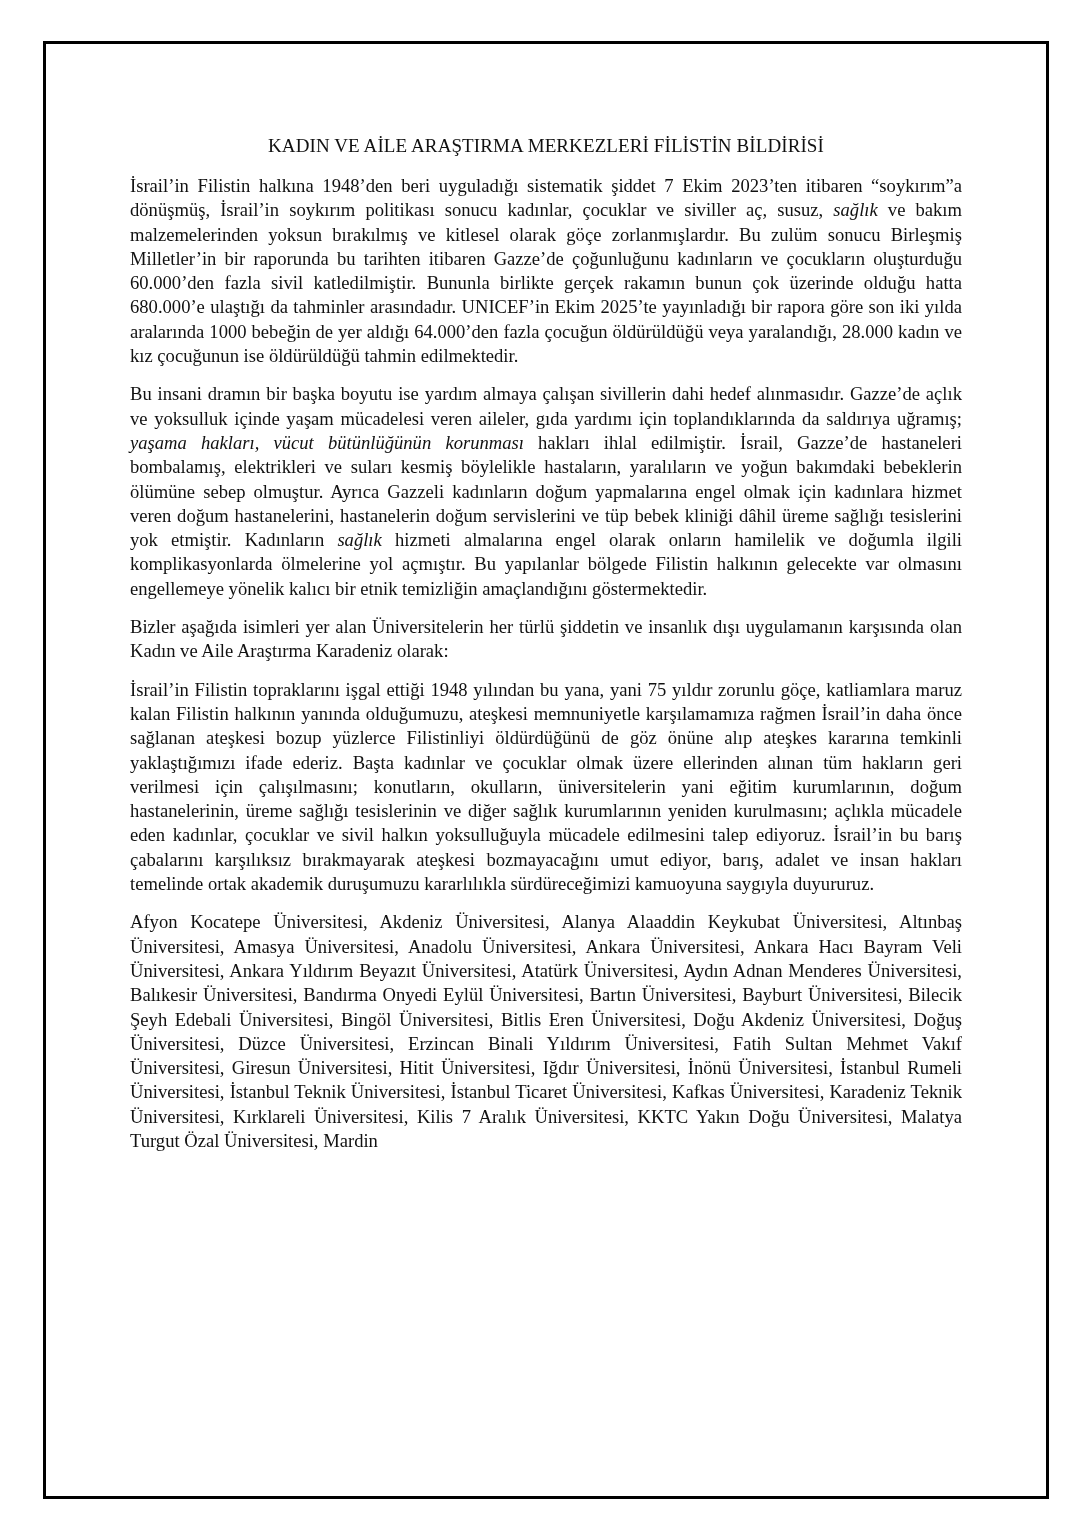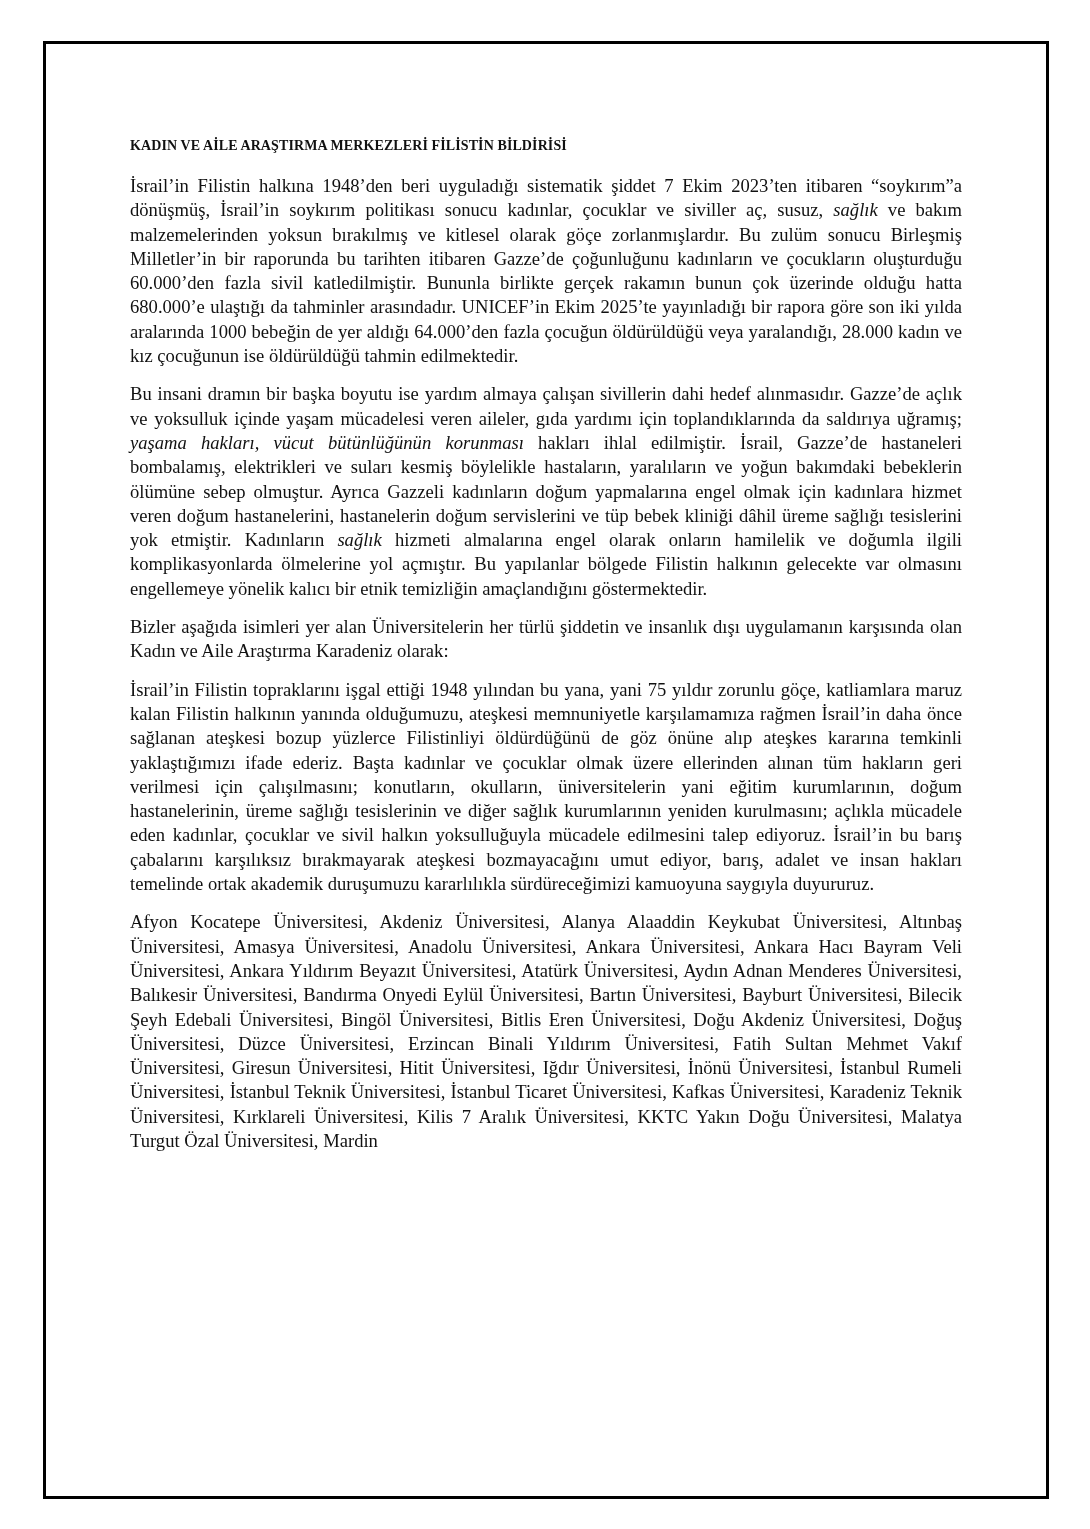--- a/index.html
+++ b/index.html
@@ -12,24 +12,24 @@
   }
   .content {
     position: absolute; left: 130px; top: 131px; width: 832px;
     font-family: "Liberation Serif", "DejaVu Serif", serif;
     color: #111111;
     font-size: 18.6px;
     line-height: 24.3px;
   }
   h1 {
     margin: 0 0 13px 0;
-    text-align: left;
-    font-size: 14px;
+    text-align: center;
+    font-size: 19px;
     line-height: 30px;
-    font-weight: bold;
+    font-weight: normal;
     letter-spacing: 0.1px;
   }
   p { margin: 0 0 14px 0; text-align: justify; }
   p.list { text-align: justify; margin-top: 10px; }
   em { }
 </style>
 </head>
 <body>
 
 <div class="frame"></div>

